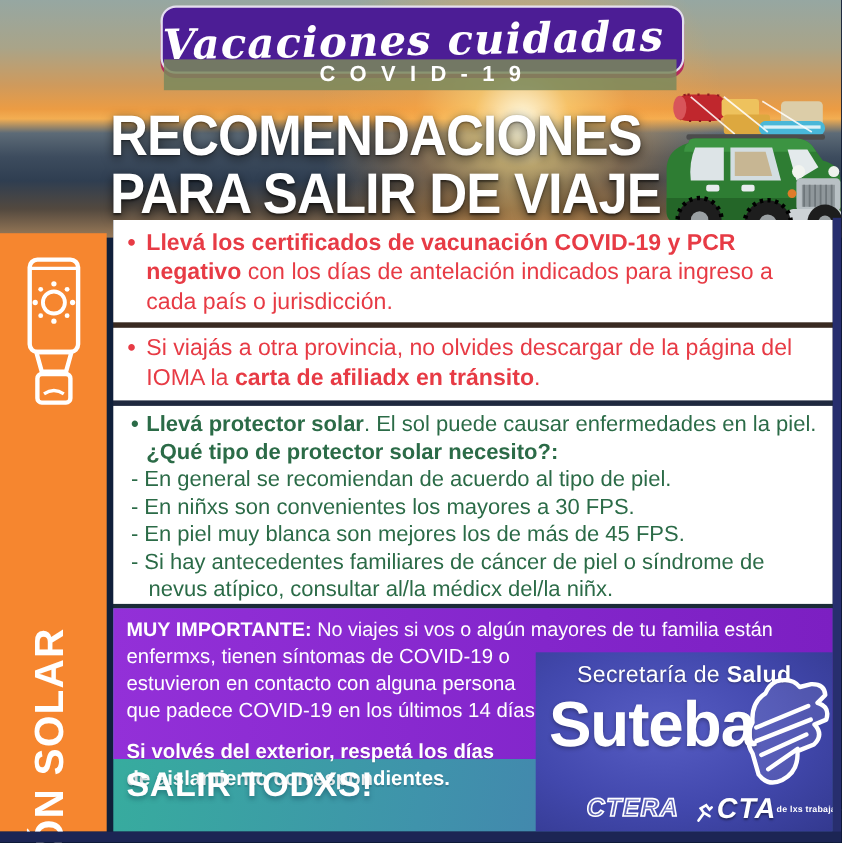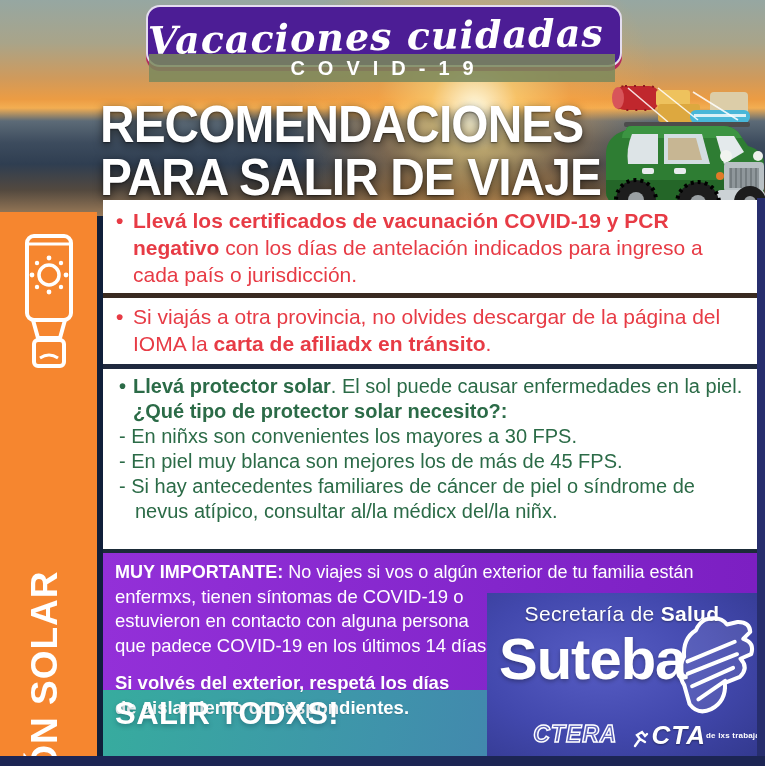--- a/index.html
+++ b/index.html
@@ -183,30 +183,31 @@
       <span class="bullet">•</span>
       <span>Si viajás a otra provincia, no olvides descargar de la página del IOMA la </span><b>carta de afiliadx en tránsito</b><span>.</span>
     </div>
   </div>
 
   <div class="wbox box3">
     <div class="g-p1 green">
       <span class="g-bullet">•</span>
       <b>Llevá protector solar</b><span>. El sol puede causar enfermedades en la piel. </span><b>¿Qué tipo de protector solar necesito?:</b>
     </div>
+    <div class="dash-item green">- En general se recomiendan de acuerdo al tipo de piel.</div>
     <div class="dash-item green">- En niñxs son convenientes los mayores a 30 FPS.</div>
     <div class="dash-item green">- En piel muy blanca son mejores los de más de 45 FPS.</div>
     <div class="dash-item green">- Si hay antecedentes familiares de cáncer de piel o síndrome de nevus atípico, consultar al/la médicx del/la niñx.</div>
   </div>
 
   <div class="bottom-bg"></div>
 
   <div class="purple-box">
     <div class="imp-line1">
-      <b>MUY IMPORTANTE:</b><span> No viajes si vos o algún exterior de tu familia están</span>
+      <b>MUY IMPORTANTE:</b><span> No viajes si vos o algún mayores de tu familia están</span>
     </div>
     <div class="imp-body">enfermxs, tienen síntomas de COVID-19 o estuvieron en contacto con alguna persona que padece COVID-19 en los últimos 14 días.</div>
     <div class="imp-exterior">Si volvés del exterior, respetá los días de aislamiento correspondientes.</div>
   </div>
 
   <div class="cuidamos">
     <div>SALIR TODXS!</div>
   </div>
 
   <div class="suteba-box">

